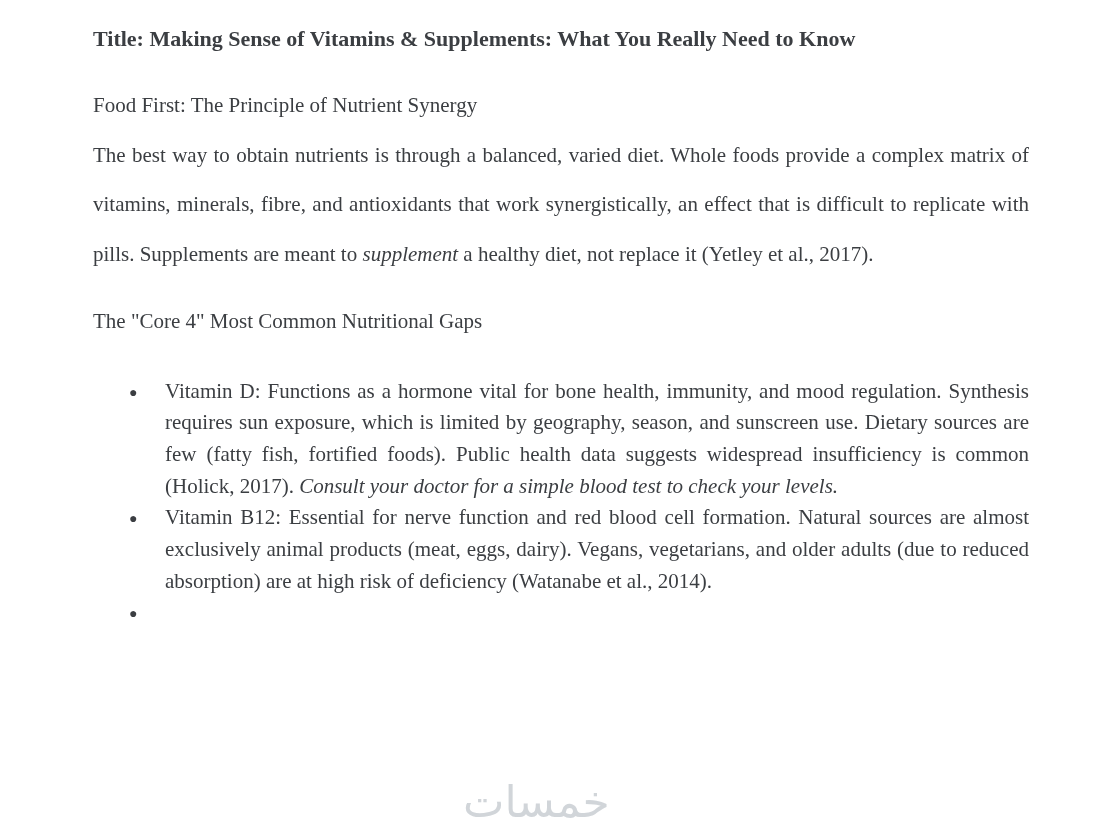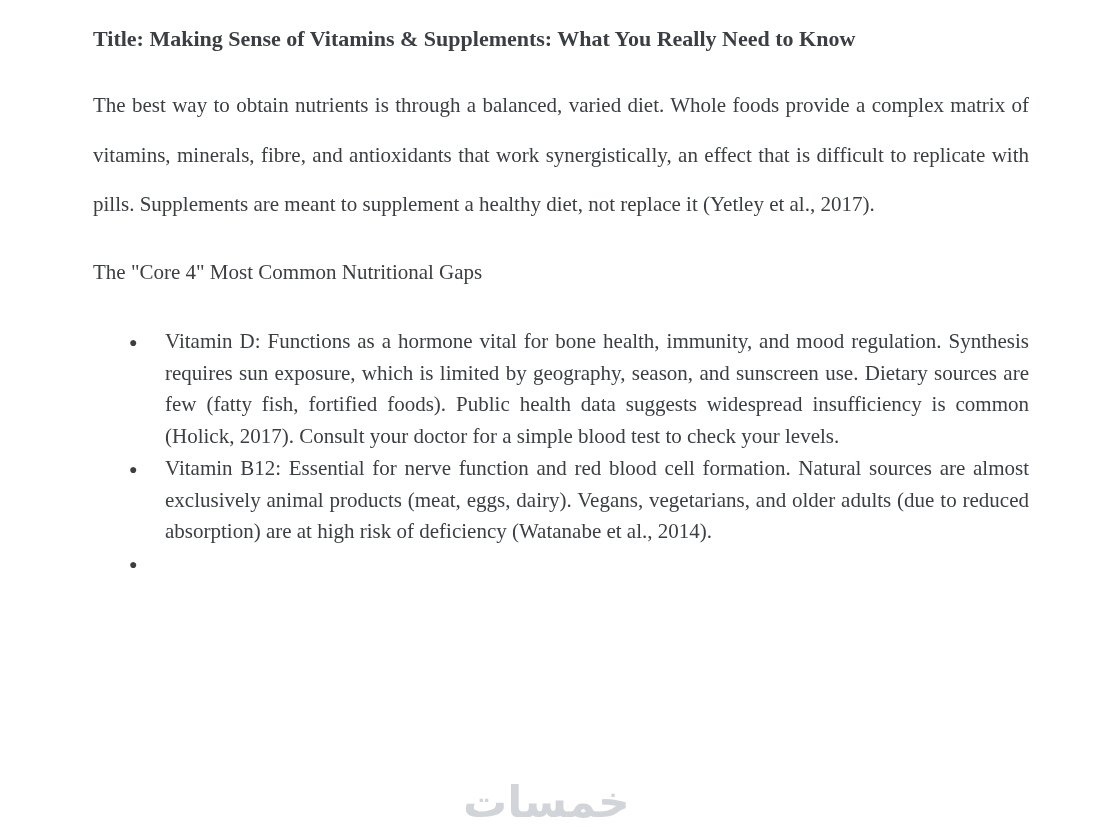--- a/index.html
+++ b/index.html
@@ -26,21 +26,21 @@
     text-align: justify;
     margin-bottom: 18px;
   }
   .para, .sub-heading, .section-heading {
     font-size: 21px;
     line-height: 49.5px;
     text-align: justify;
   }
   .section-heading { margin-top: 18px; text-align: left; }
   .sub-heading { text-align: left; }
-  .italic-run { }
+  .italic-run { font-style: italic; }
   ul.core-list {
     list-style: none;
     margin-top: 29px;
     font-size: 21px;
     line-height: 31.7px;
   }
   ul.core-list li {
     position: relative;
     padding-left: 72px;
     text-align: justify;
@@ -53,38 +53,39 @@
     line-height: 31.7px;
   }
   ul.core-list li.justify-last { text-align-last: justify; }
   .watermark {
     position: absolute;
     left: 463px;
     top: 780px;
     z-index: 0;
     font-family: "DejaVu Sans", sans-serif;
     font-size: 44px;
-    font-weight: bold;
+    font-weight: normal;
     line-height: 1;
     color: #c9ced3;
     opacity: 0.85;
     user-select: none;
   }
 </style>
 </head>
 <body>
 
 <div class="page">
 
   <div class="watermark">خمسات</div>
 
   <div class="content">
 
     <h1 class="doc-title">Title: Making Sense of Vitamins &amp; Supplements: What You Really Need to Know</h1>
 
+    <p class="sub-heading">Food First: The Principle of Nutrient Synergy</p>
 
     <p class="para"><span>The best way to obtain nutrients is through a balanced, varied diet. Whole foods provide a complex matrix of vitamins, minerals, fibre, and antioxidants that work synergistically, an effect that is difficult to replicate with pills. Supplements are meant to </span><span class="italic-run">supplement</span><span> a healthy diet, not replace it (Yetley et al., 2017).</span></p>
 
     <p class="section-heading">The "Core 4" Most Common Nutritional Gaps</p>
 
     <ul class="core-list">
 
       <li><span class="bullet">●</span><span>Vitamin D: Functions as a hormone vital for bone health, immunity, and mood regulation. Synthesis requires sun exposure, which is limited by geography, season, and sunscreen use. Dietary sources are few (fatty fish, fortified foods). Public health data suggests widespread insufficiency is common (Holick, 2017). </span><span class="italic-run">Consult your doctor for a simple blood test to check your levels.</span></li>
 
       <li><span class="bullet">●</span><span>Vitamin B12: Essential for nerve function and red blood cell formation. Natural sources are almost exclusively animal products (meat, eggs, dairy). Vegans, vegetarians, and older adults (due to reduced absorption) are at high risk of deficiency (Watanabe et al., 2014).</span></li>

